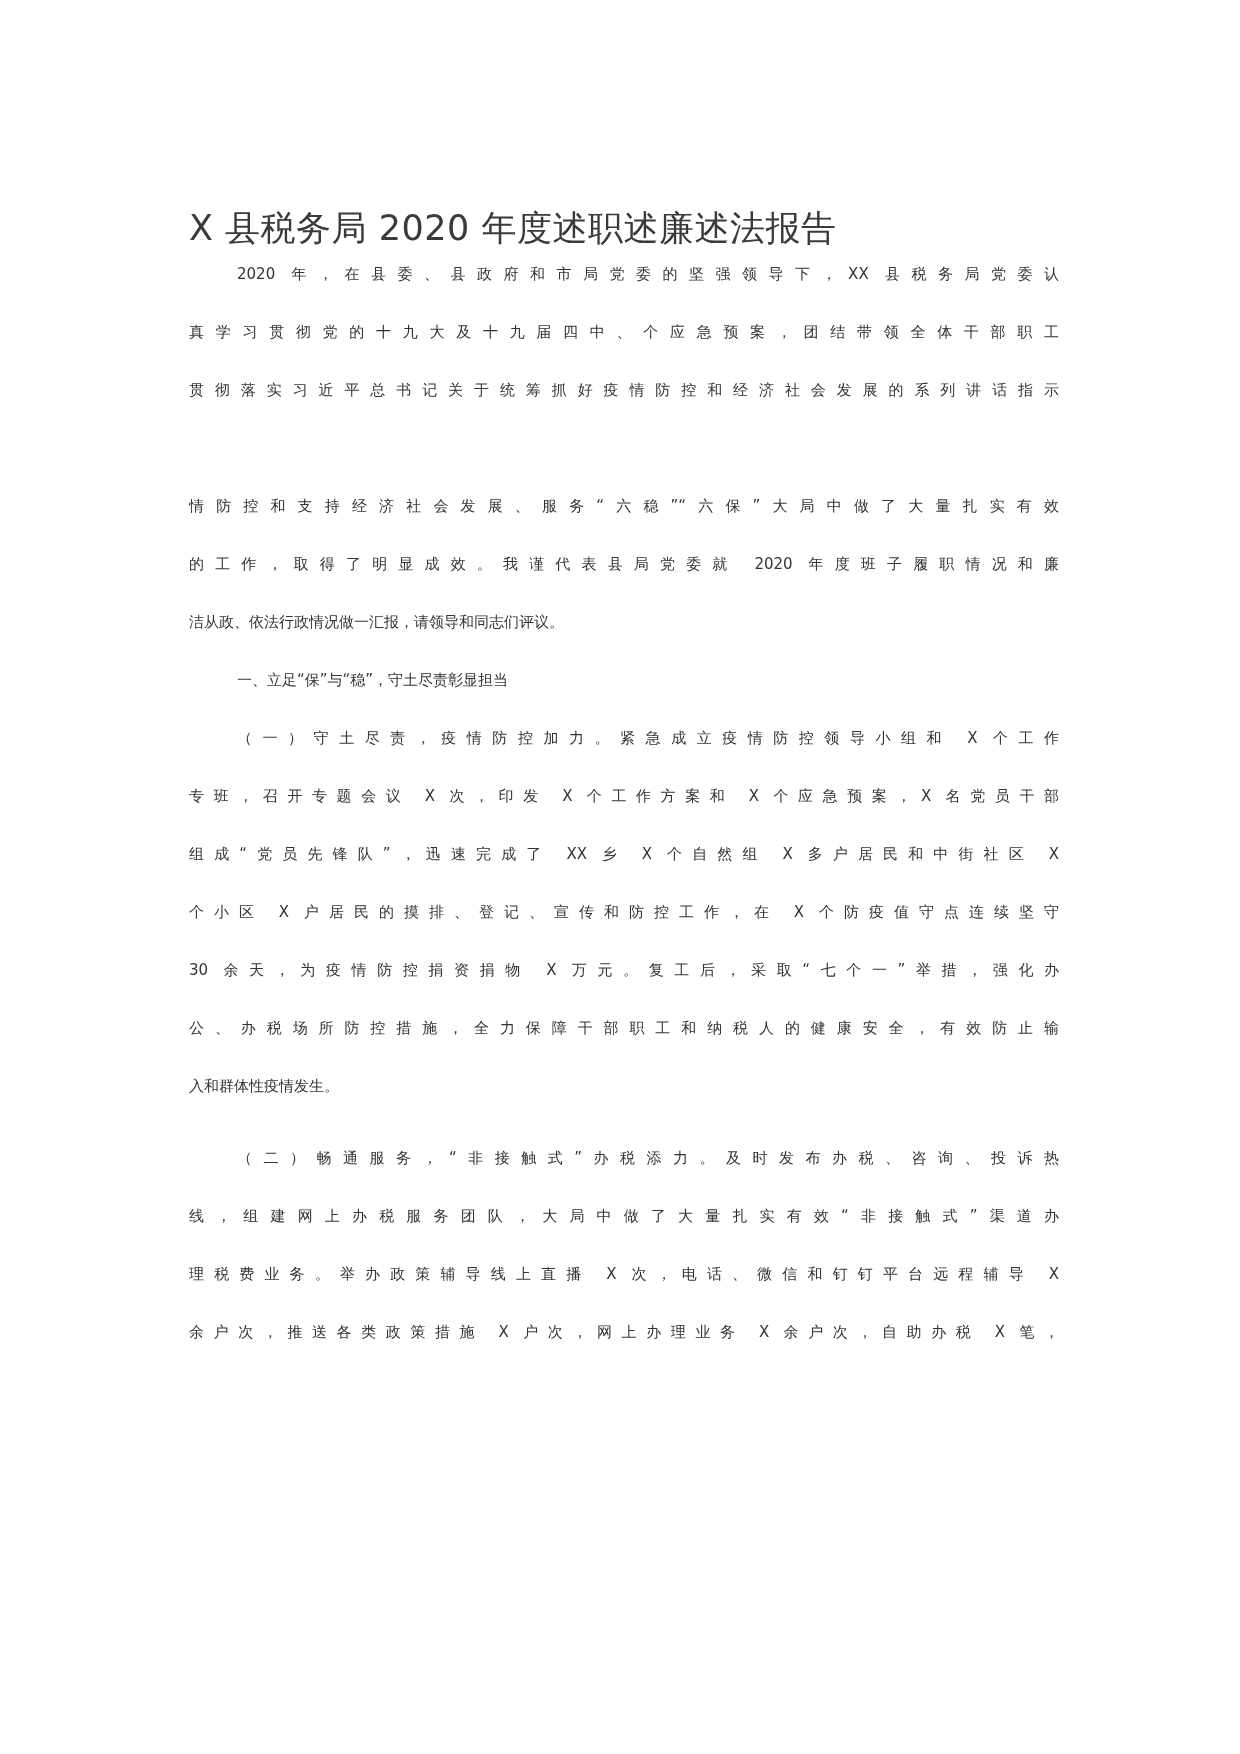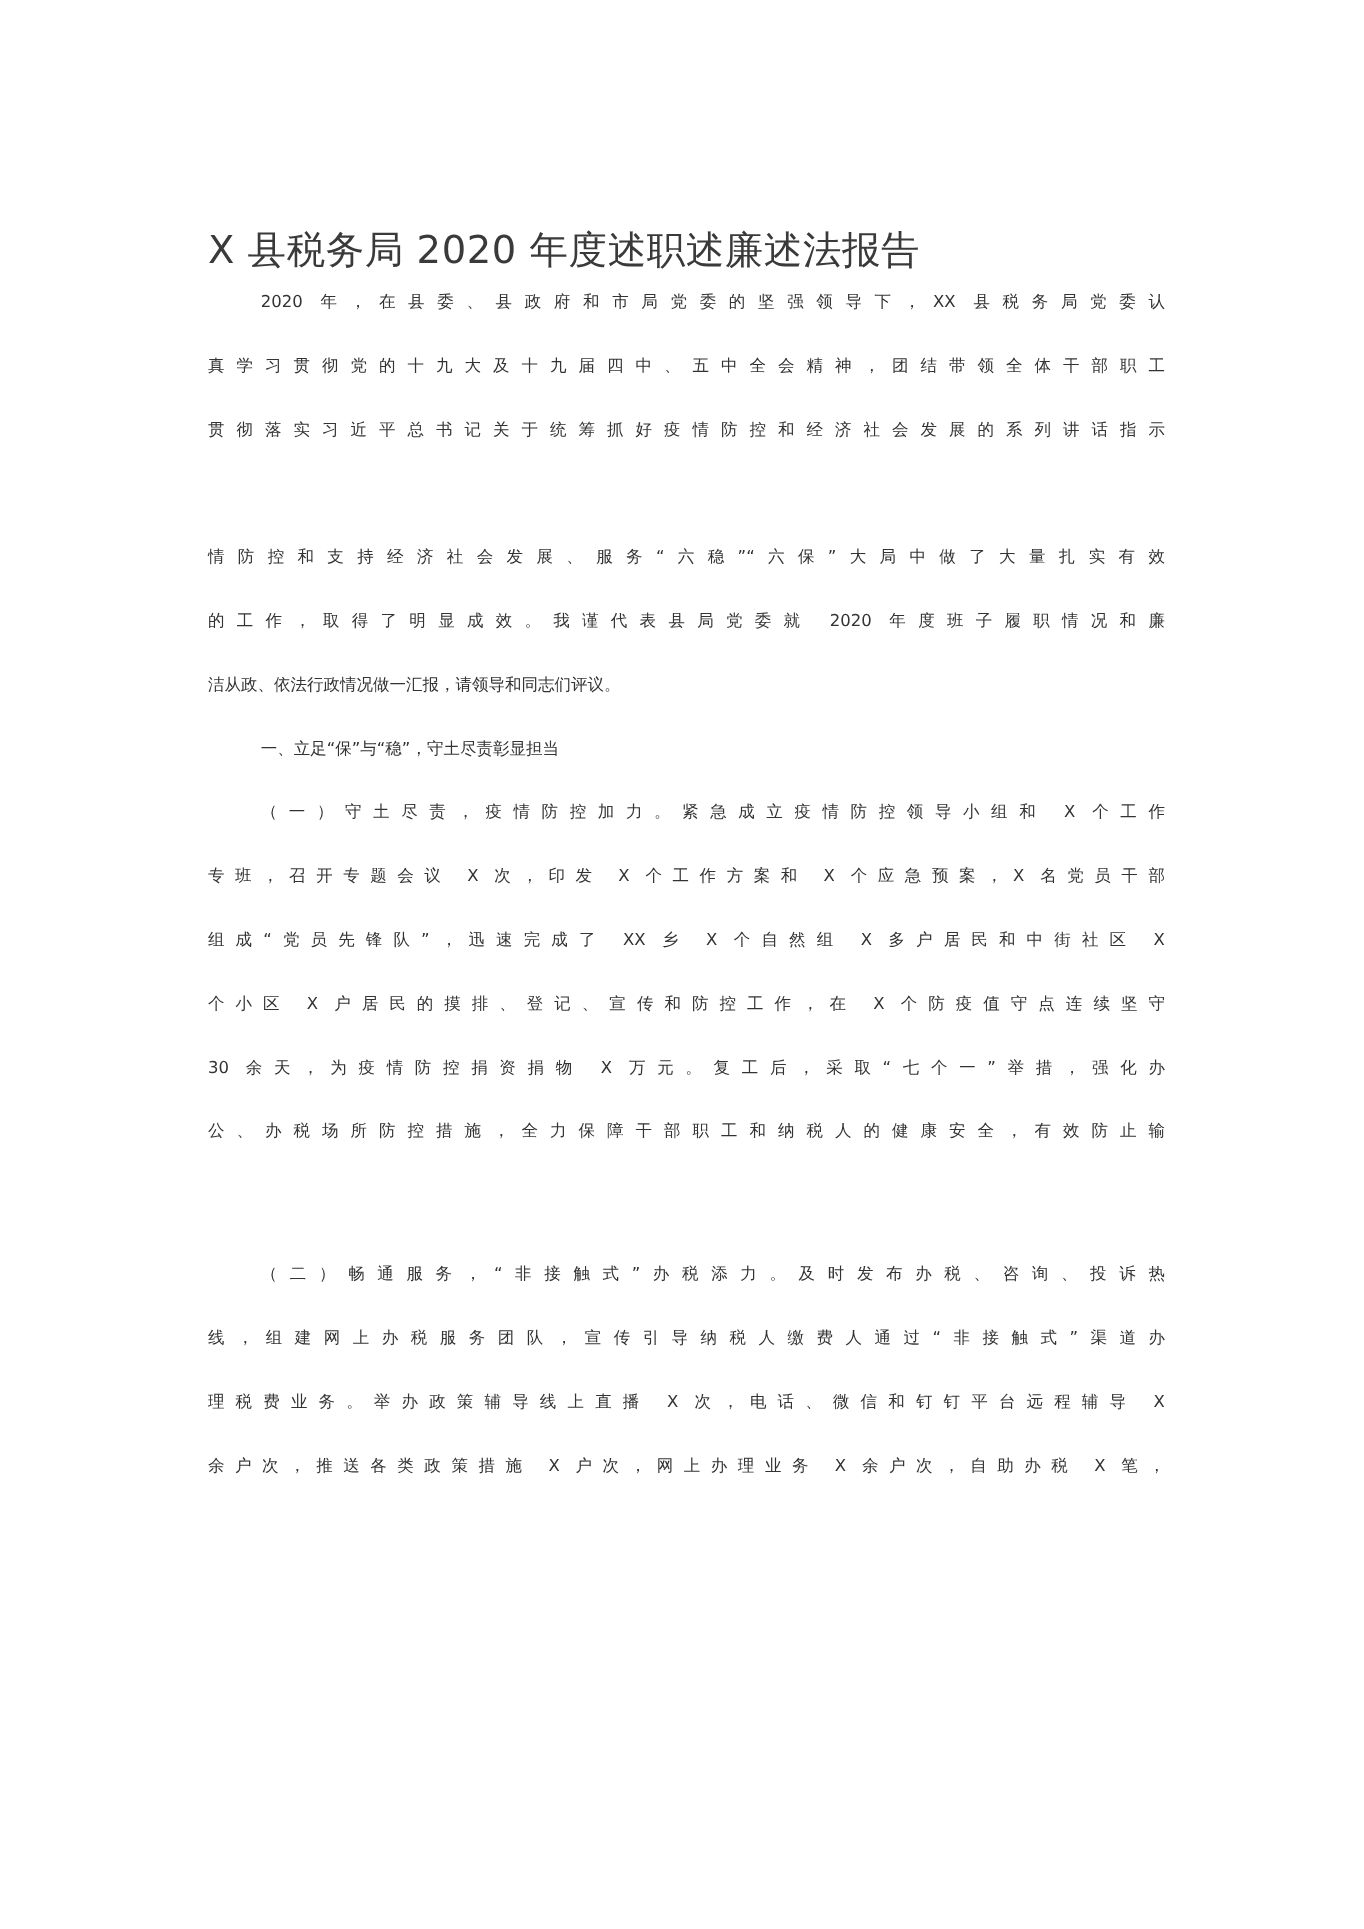--- a/index.html
+++ b/index.html
@@ -15,33 +15,34 @@
   .bold { font-weight: normal; }
 </style>
 </head>
 <body>
 
 <div class="page">
 
   <div class="title">X 县税务局 2020 年度述职述廉述法报告</div>
 
   <div class="line indent" style="top:258px">2020 年，在县委、县政府和市局党委的坚强领导下，XX 县税务局党委认</div>
-  <div class="line" style="top:316px">真学习贯彻党的十九大及十九届四中、五中全会精神，团结带领全体干部职工</div>
+  <div class="line" style="top:316px">真学习贯彻党的十九大及十九届四中、个应急预案，团结带领全体干部职工</div>
   <div class="line" style="top:374px">贯彻落实习近平总书记关于统筹抓好疫情防控和经济社会发展的系列讲话指示</div>
   <div class="line" style="top:490px">情防控和支持经济社会发展、服务“六稳”“六保”大局中做了大量扎实有效</div>
   <div class="line" style="top:548px">的工作，取得了明显成效。我谨代表县局党委就 2020 年度班子履职情况和廉</div>
   <div class="line last" style="top:606px">洁从政、依法行政情况做一汇报，请领导和同志们评议。</div>
 
   <div class="line indent last bold" style="top:664px">一、立足“保”与“稳”，守土尽责彰显担当</div>
 
   <div class="line indent" style="top:722px"><span class="bold">（一）守土尽责，疫情防控加力。</span><span>紧急成立疫情防控领导小组和 X 个工作</span></div>
   <div class="line" style="top:780px">专班，召开专题会议 X 次，印发 X 个工作方案和 X 个应急预案，X 名党员干部</div>
   <div class="line" style="top:838px">组成“党员先锋队”，迅速完成了 XX 乡 X 个自然组 X 多户居民和中街社区 X</div>
   <div class="line" style="top:896px">个小区 X 户居民的摸排、登记、宣传和防控工作，在 X 个防疫值守点连续坚守</div>
   <div class="line" style="top:954px">30 余天，为疫情防控捐资捐物 X 万元。复工后，采取“七个一”举措，强化办</div>
   <div class="line" style="top:1012px">公、办税场所防控措施，全力保障干部职工和纳税人的健康安全，有效防止输</div>
+  <div class="line last" style="top:1070px">入和群体性疫情发生。</div>
 
   <div class="line indent" style="top:1142px"><span class="bold">（二）畅通服务，“非接触式”办税添力。</span><span>及时发布办税、咨询、投诉热</span></div>
-  <div class="line" style="top:1200px">线，组建网上办税服务团队，宣传引导纳税人缴费人通过“非接触式”渠道办</div>
+  <div class="line" style="top:1200px">线，组建网上办税服务团队，大局中做了大量扎实有效“非接触式”渠道办</div>
   <div class="line" style="top:1258px">理税费业务。举办政策辅导线上直播 X 次，电话、微信和钉钉平台远程辅导 X</div>
   <div class="line" style="top:1316px">余户次，推送各类政策措施 X 户次，网上办理业务 X 余户次，自助办税 X 笔，</div>
 
 </div>
 
 </body></html>

